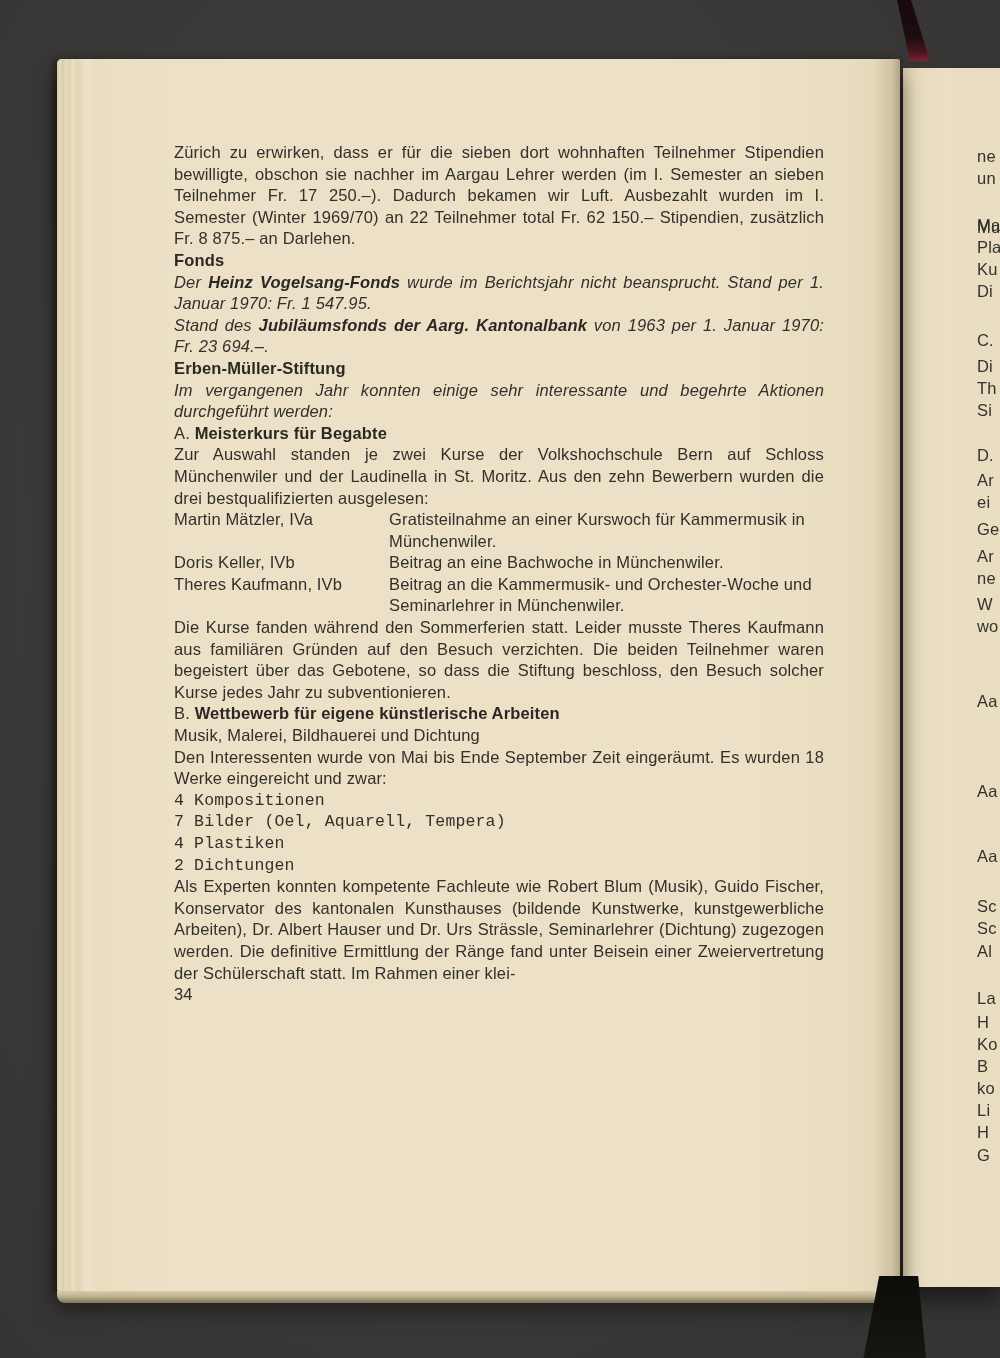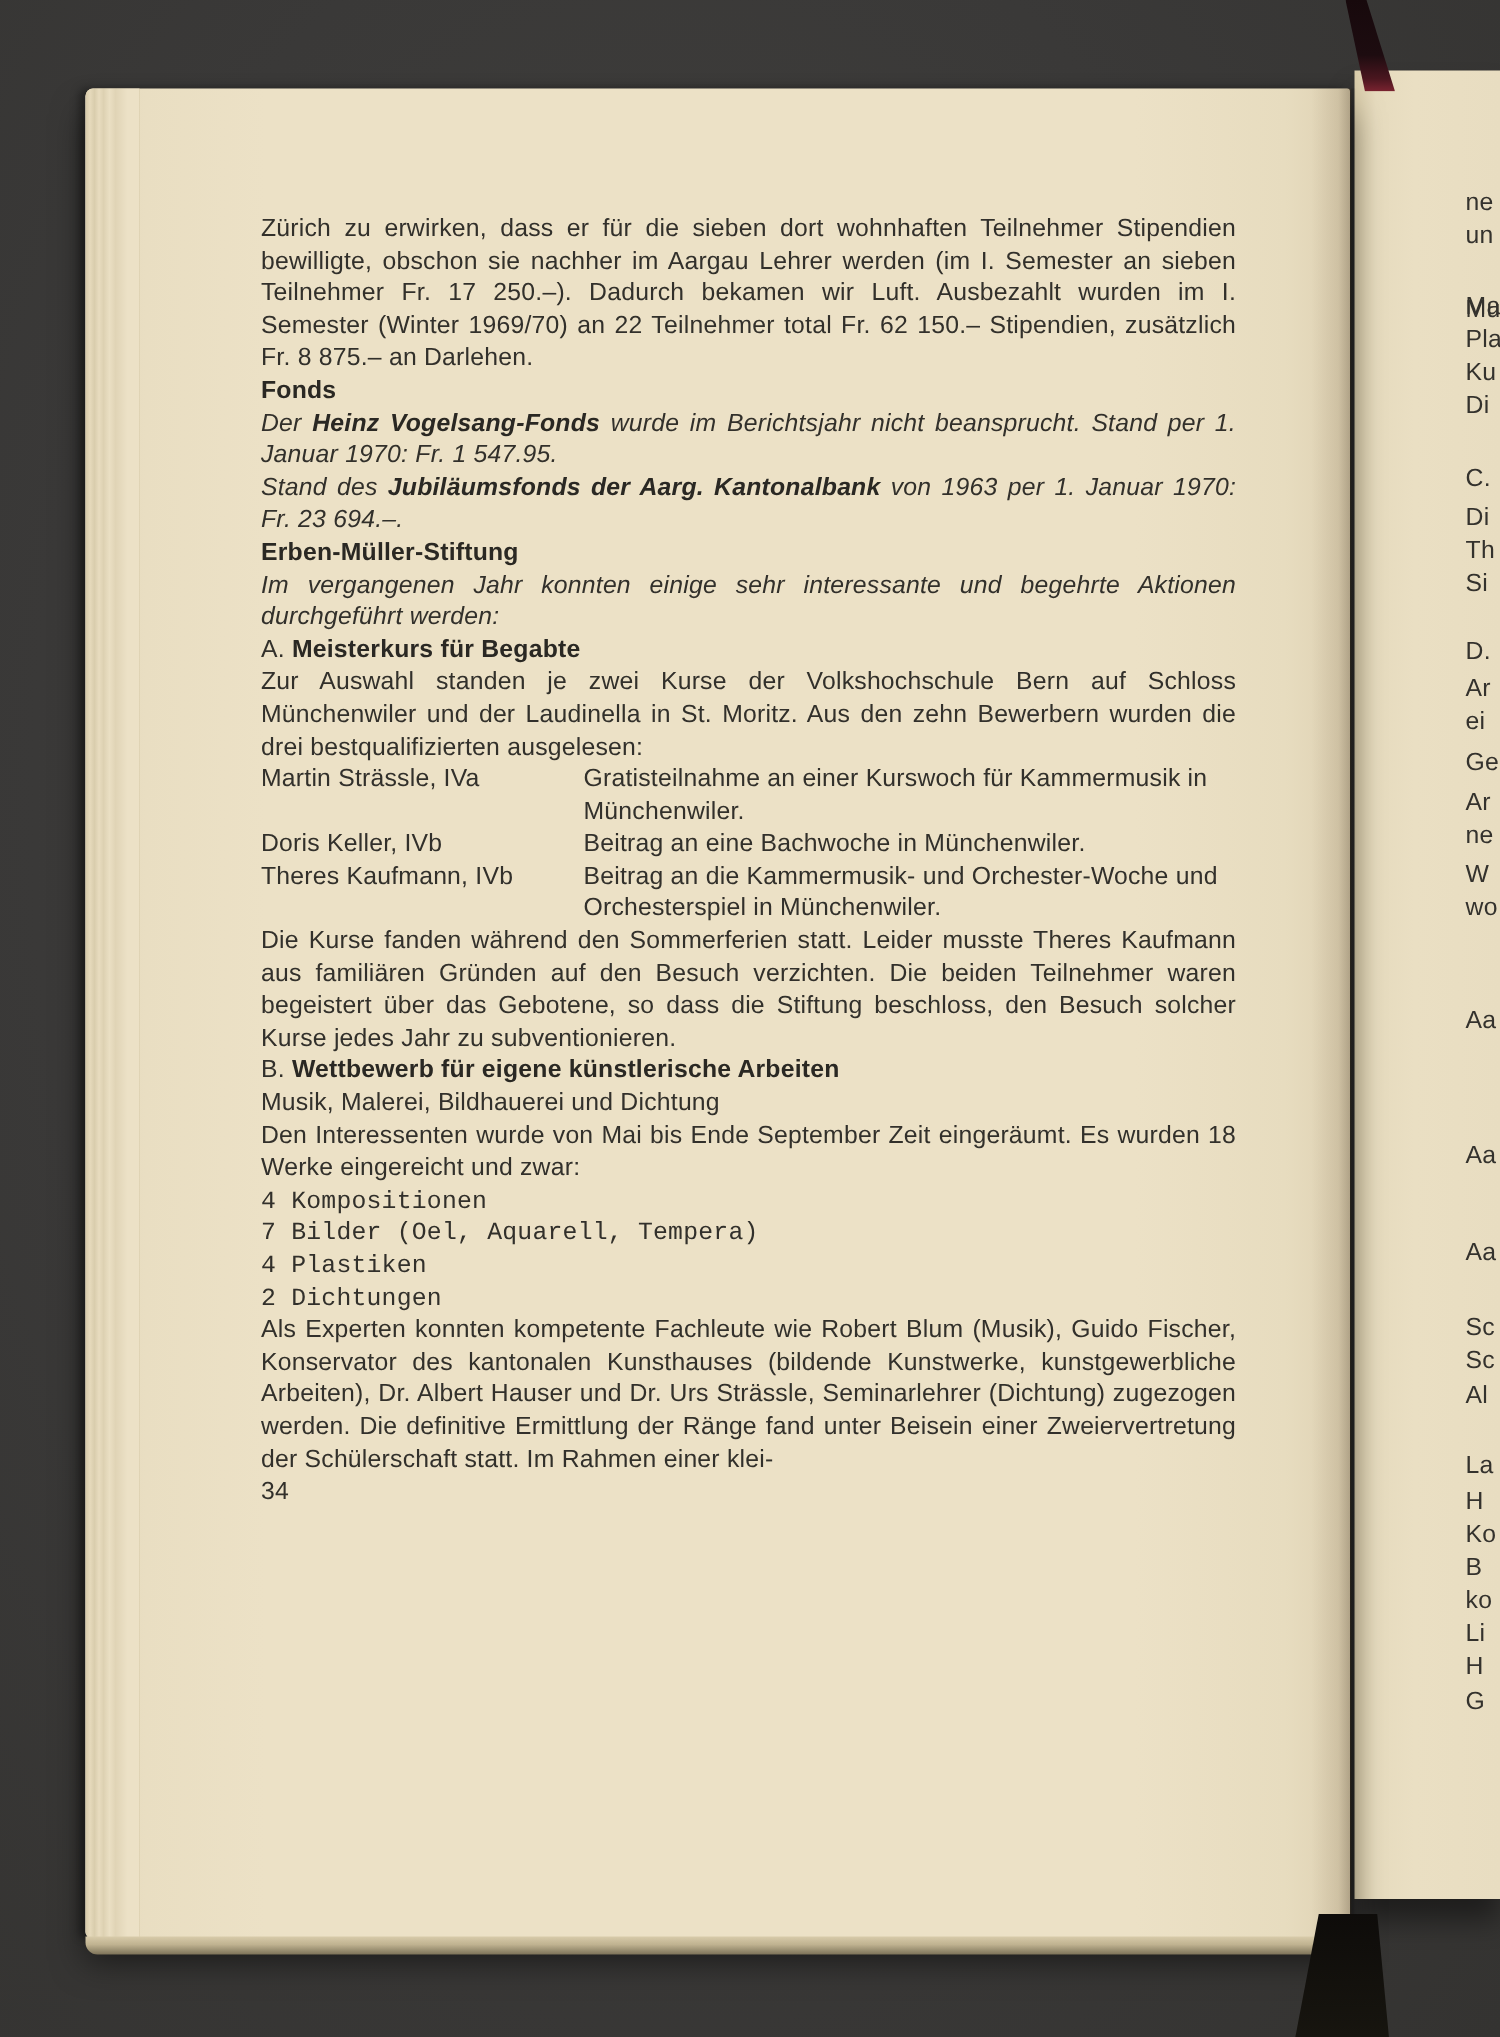--- a/index.html
+++ b/index.html
@@ -28,21 +28,21 @@
     background:linear-gradient(to bottom,#d8cbaa 0%,#bfb290 45%,#7d7359 100%);
     border-radius:0 0 6px 8px;
   }
   
   .left-page .gutter-shade{
     position:absolute;right:0;top:0;bottom:0;width:26px;
     background:linear-gradient(to right,rgba(90,70,40,0) 0%,rgba(90,70,40,0.12) 70%,rgba(60,45,25,0.28) 100%);
   }
   
   .right-page{
-    position:absolute;left:903px;top:47px;width:97px;height:1219px;
+    position:absolute;left:903px;top:68px;width:97px;height:1219px;
     background:linear-gradient(to right,#d8cba9 0px,#e6dbbe 14px,#eadfc3 40px,#e8ddc1 97px);
     box-shadow:0 14px 18px rgba(0,0,0,0.45);
   }
   .right-page .frag{
     position:absolute;left:74px;white-space:nowrap;color:#34322d;
     font-size:16.5px;line-height:20px;letter-spacing:.2px;
   }
   
   .gutter-line{
     position:absolute;left:897px;top:59px;width:7px;height:1219px;
@@ -140,30 +140,30 @@
     <p class="h-center mt37">Erben-Müller-Stiftung</p>
 
     <p class="mt11">Im vergangenen Jahr konnten einige sehr interessante und begehrte Aktionen durchgeführt werden:</p>
 
     <p class="sec-head mt12"><span>A. </span><strong>Meisterkurs für Begabte</strong></p>
 
     <p class="mt3">Zur Auswahl standen je zwei Kurse der Volkshochschule Bern auf Schloss Münchenwiler und der Laudinella in St. Moritz. Aus den zehn Bewerbern wurden die drei bestqualifizierten ausgelesen:</p>
 
     <ul class="winners mt5">
       <li class="winner">
-        <span class="name">Martin Strässle, IVa</span>
+        <span class="name">Martin Mätzler, IVa</span>
         <span class="award">Gratisteilnahme an einer Kurswoch für Kammermusik in Münchenwiler.</span>
       </li>
       <li class="winner">
         <span class="name">Doris Keller, IVb</span>
         <span class="award">Beitrag an eine Bachwoche in Münchenwiler.</span>
       </li>
       <li class="winner">
         <span class="name">Theres Kaufmann, IVb</span>
-        <span class="award">Beitrag an die Kammermusik- und Orchester-Woche und Orchesterspiel in Münchenwiler.</span>
+        <span class="award">Beitrag an die Kammermusik- und Orchester-Woche und Seminarlehrer in Münchenwiler.</span>
       </li>
     </ul>
 
     <p class="mt4">Die Kurse fanden während den Sommerferien statt. Leider musste Theres Kaufmann aus familiären Gründen auf den Besuch verzichten. Die beiden Teilnehmer waren begeistert über das Gebotene, so dass die Stiftung beschloss, den Besuch solcher Kurse jedes Jahr zu subventionieren.</p>
 
     <p class="sec-head mt22"><span>B. </span><strong>Wettbewerb für eigene künstlerische Arbeiten</strong></p>
 
     <p class="sec-head">Musik, Malerei, Bildhauerei und Dichtung</p>
 
     <p class="mt10">Den Interessenten wurde von Mai bis Ende September Zeit eingeräumt. Es wurden 18 Werke eingereicht und zwar:</p>

